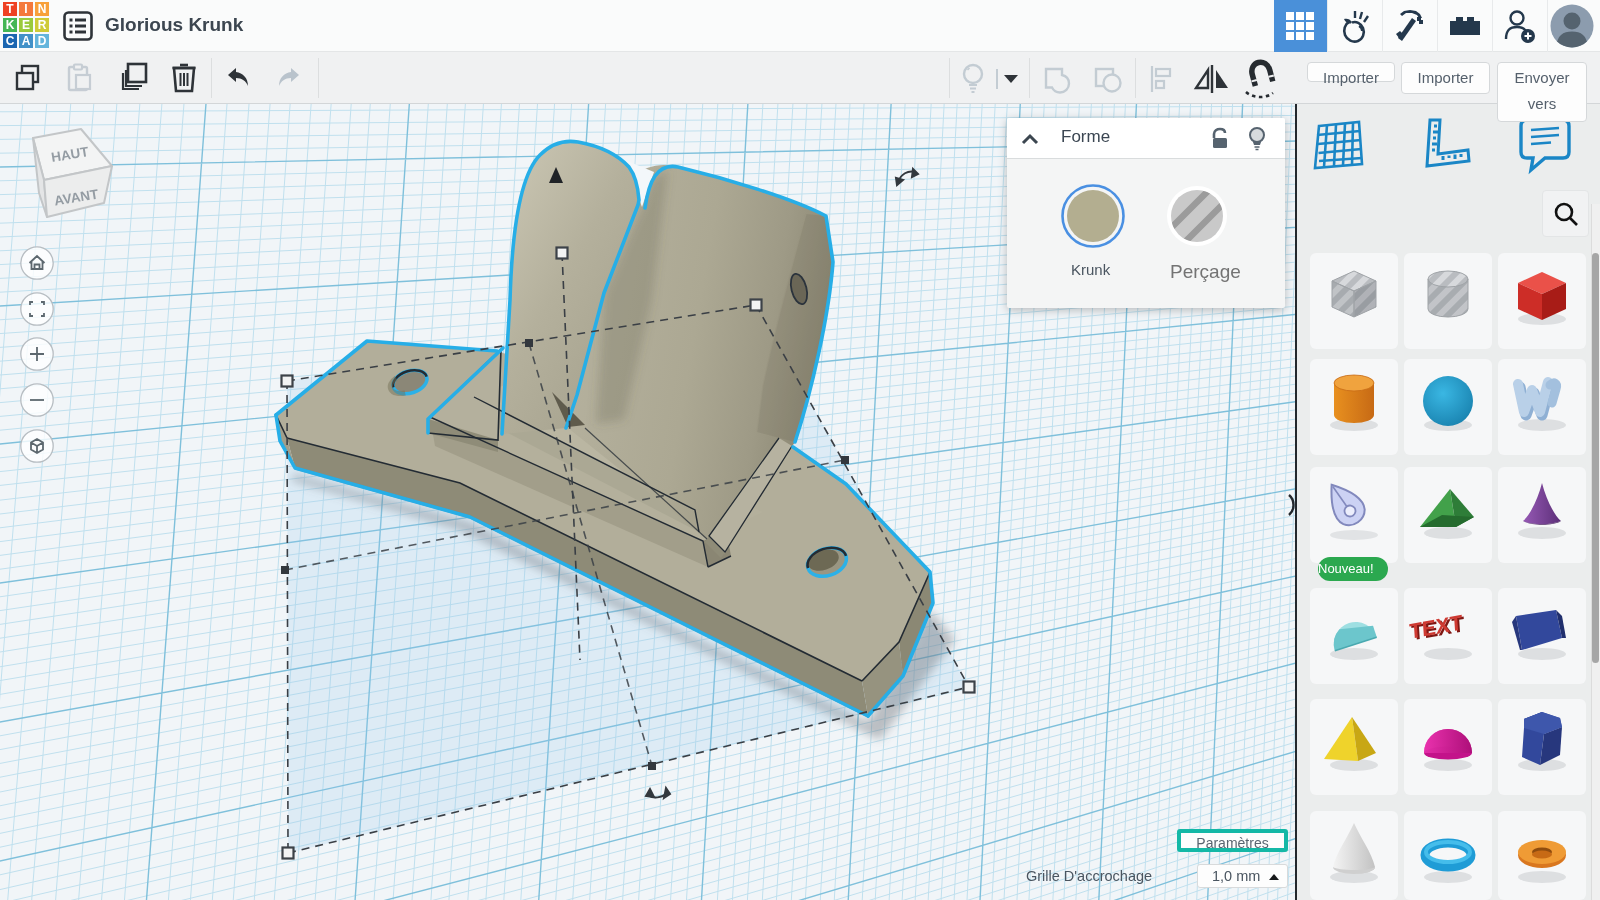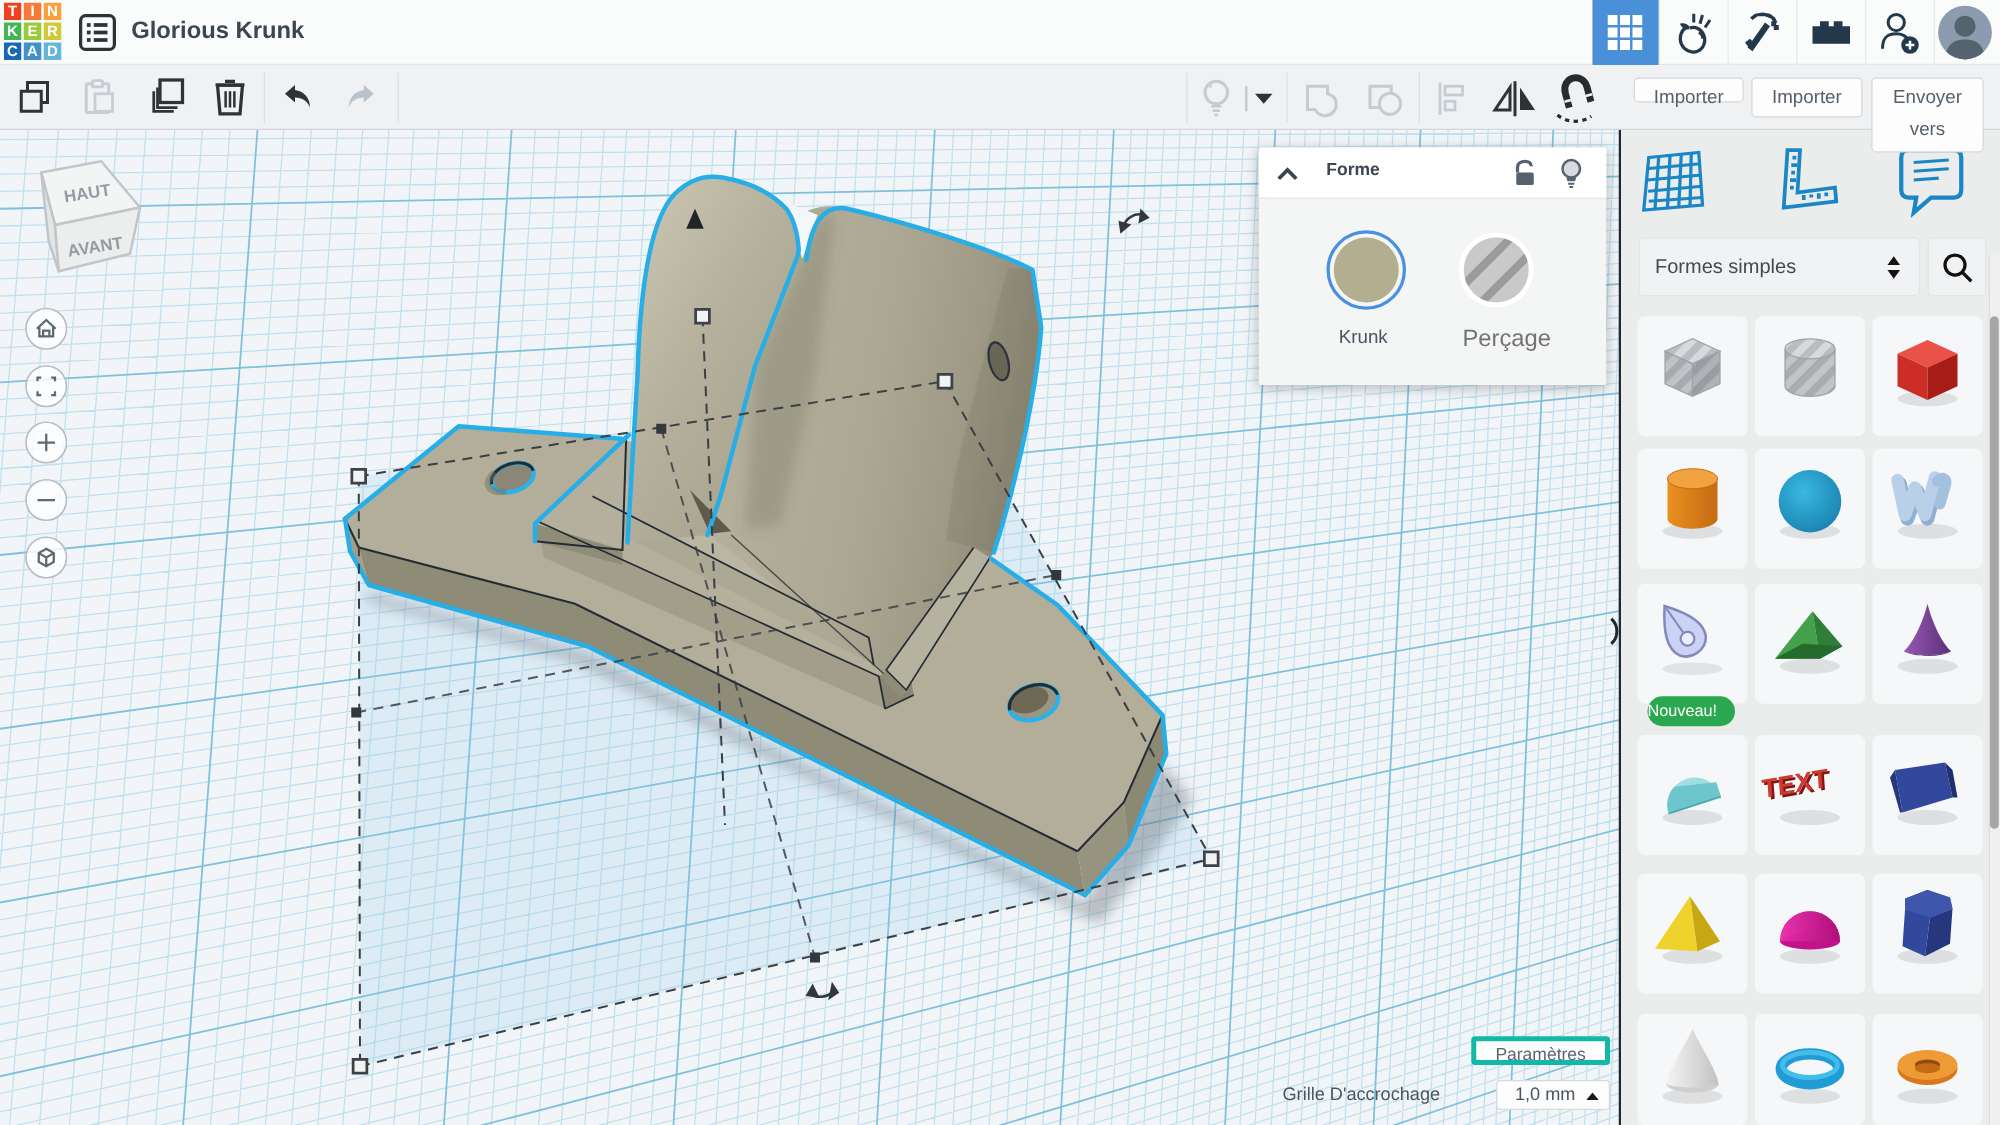--- a/index.html
+++ b/index.html
@@ -165,21 +165,21 @@
    <path d="M10,154 L24,154"></path>
    <path d="M17,193 L23,196.5 L23,203.5 L17,207 L11,203.5 L11,196.5 Z M11,196.5 L17,200 L23,196.5 M17,200 L17,207"></path>
   </g>
  </svg>
 </div>
 <div style="position:absolute;left:1007px;top:14px;width:278px;height:190px;background:#f4f5f5;border-radius:2px;box-shadow:0 2px 10px rgba(0,0,0,0.25);">
  <div style="position:relative;height:41px;background:#fff;border-bottom:1px solid #d9dcdd;border-radius:2px 2px 0 0">
   <svg width="18" height="12" viewBox="0 0 18 12" style="position:absolute;left:14px;top:15px">
           <path d="M2,10 L9,3 L16,10" fill="none" stroke="#3c4650" stroke-width="3"></path>
         </svg>
-  <div style="position:absolute;left:54px;top:9px;font-size:14px;font-weight:bold;color:#3b4652">Forme</div>
+  <div style="position:absolute;left:54px;top:9px;font-size:17px;font-weight:normal;color:#3b4652">Forme</div>
   <svg width="20" height="24" viewBox="0 0 20 24" style="position:absolute;left:203px;top:9px">
           <path d="M4,11 L4,7 C4,3.5 7,2 10,2 C13,2 15,3.5 15,6" fill="none" stroke="#56636f" stroke-width="2.6"></path>
           <rect x="3" y="11" width="14" height="10" rx="1.5" fill="#56636f"></rect>
         </svg>
   <svg width="20" height="26" viewBox="0 0 20 26" style="position:absolute;left:240px;top:8px">
           <circle cx="10" cy="9" r="7" fill="#d7dbde" stroke="#56636f" stroke-width="2"></circle>
           <path d="M6,16 L14,16 L13,19 L7,19 Z" fill="#56636f"></path>
           <path d="M7.5,21 L12.5,21 M8.5,23.5 L11.5,23.5" stroke="#56636f" stroke-width="1.6"></path>
         </svg>
  </div>
@@ -383,26 +383,20 @@
  <svg width="64" height="64" viewBox="0 0 64 64" style="position:absolute;left:113px;top:10px">
   <g fill="none" stroke="#1a86c6" stroke-width="3">
   <path d="M20 6 L30 6 L28 40 L58 36 L59 47 L17 52 Z"></path>
   <path d="M24 12 L27 12 M23 18 L28 18 M23 24 L26 24 M22 30 L27 30 M22 36 L25 36 M33 42 L33 46 M39 41.5 L39 44 M45 40.5 L45 45 M51 40 L51 43"></path>
   </g>
  </svg>
  <svg width="64" height="64" viewBox="0 0 64 64" style="position:absolute;left:216px;top:8px">
   <path d="M14 8 C10 8 8 10 8 14 L8 40 C8 44 10 46 14 46 L20 46 L18 58 L32 46 L50 46 C54 46 56 44 56 40 L56 14 C56 10 54 8 50 8 Z" fill="none" stroke="#1a86c6" stroke-width="3.4"></path>
   <path d="M18 18 L46 16 M18 25 L46 23 M18 32 L38 30.5" stroke="#1a86c6" stroke-width="2.6"></path>
  </svg>
- <div style="position:absolute;left:14px;top:86px;width:225px;height:47px;background:#f1f2f3;border:1px solid #e3e5e6;border-radius:4px;color:#3f4a55;font-size:16px;line-height:45px;padding-left:12px">Formes simples
-   <svg width="12" height="20" viewBox="0 0 12 20" style="position:absolute;right:14px;top:13px">
-        <path d="M1 8 L6 1 L11 8 Z" fill="#111"></path>
-        <path d="M1 12 L6 19 L11 12 Z" fill="#111"></path>
-      </svg>
- </div>
  <div style="position:absolute;left:245px;top:86px;width:47px;height:47px;background:#f1f2f3;border:1px solid #e3e5e6;border-radius:4px">
    <svg width="28" height="28" viewBox="0 0 28 28" style="margin:9px">
         <circle cx="12" cy="12" r="8" fill="none" stroke="#111" stroke-width="2.6"></circle>
         <path d="M18 18 L25 25" stroke="#111" stroke-width="2.6"></path>
       </svg>
  </div>
  <svg width="0" height="0">
       <defs>
 <pattern id="hatch" width="12" height="12" patternTransform="rotate(45)" patternUnits="userSpaceOnUse">
  <rect width="12" height="12" fill="#d7d9dc"></rect>

